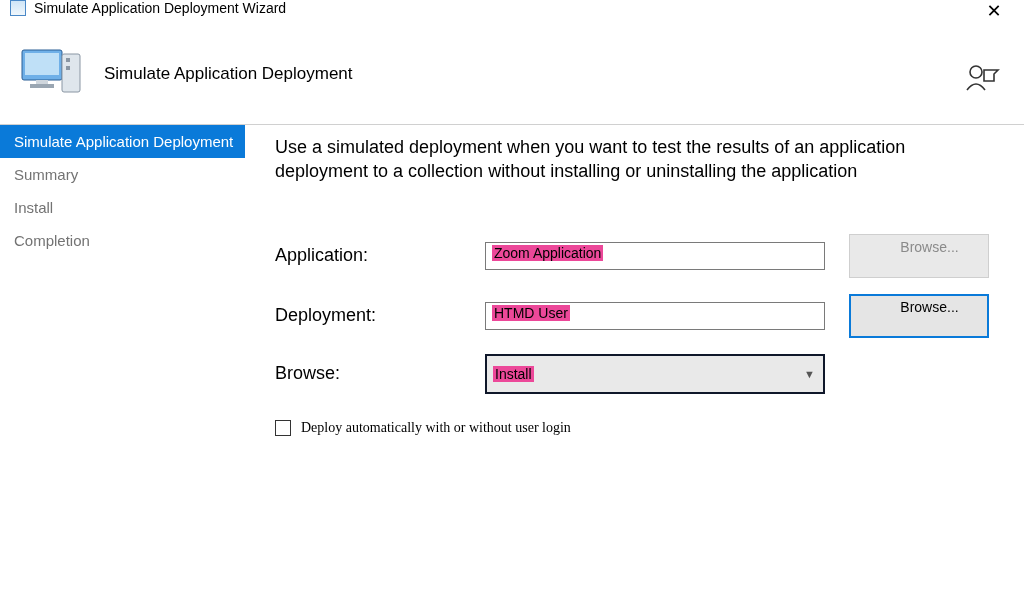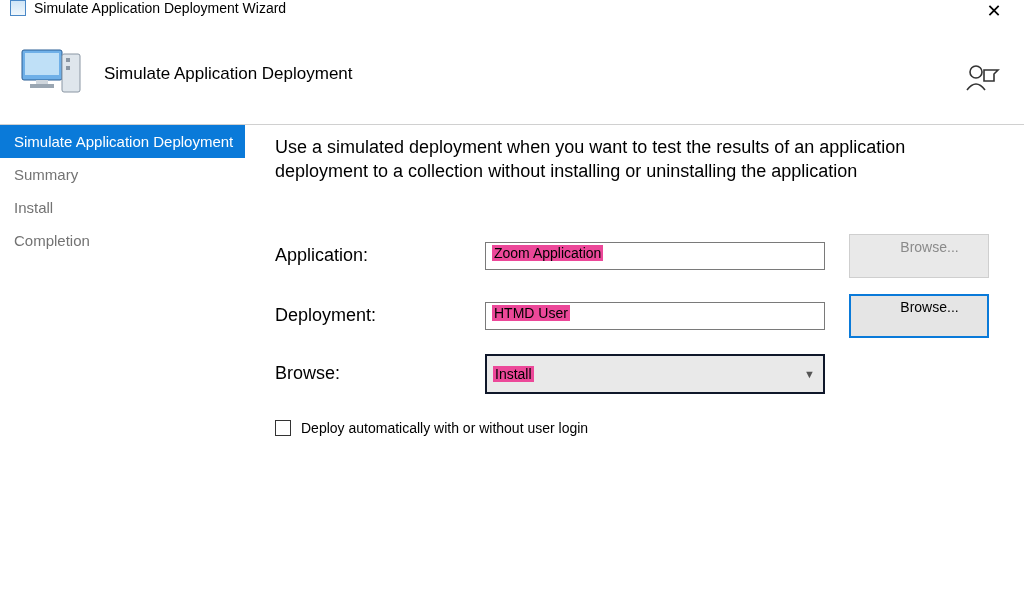--- a/index.html
+++ b/index.html
@@ -149,20 +149,21 @@
   .btn.focused {
     border: 2px solid #0a7ad9;
     line-height: 22px;
     background: #e5e5e5;
   }
   .checkbox-row {
     display: flex;
     align-items: center;
     margin-top: 26px;
     font-size: 14px;
+    font-family: Liberation Serif, serif;
   }
   .checkbox-row .box {
     width: 16px; height: 16px;
     border: 1px solid #333;
     margin-right: 10px;
     background: #fff;
   }
 </style>
 </head>
 <body>

